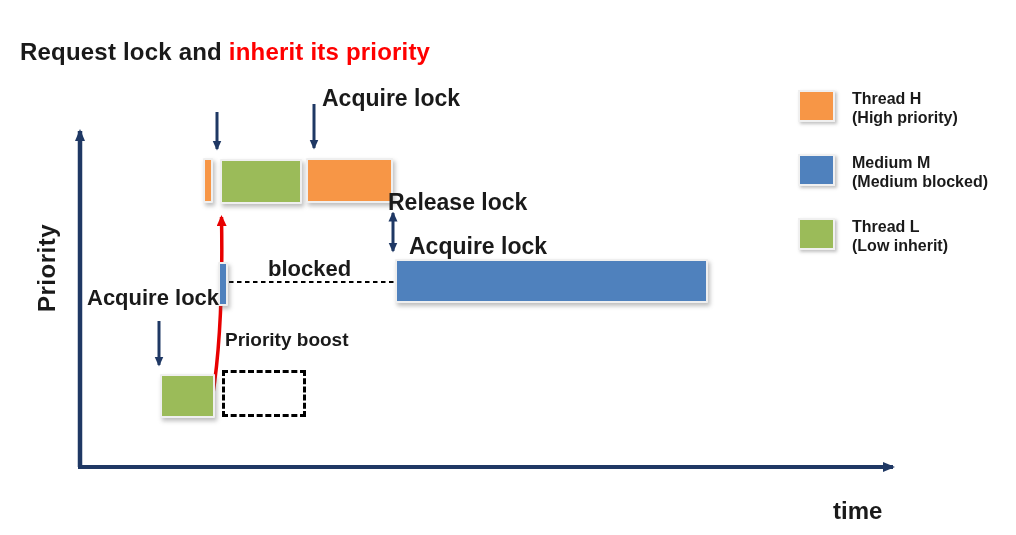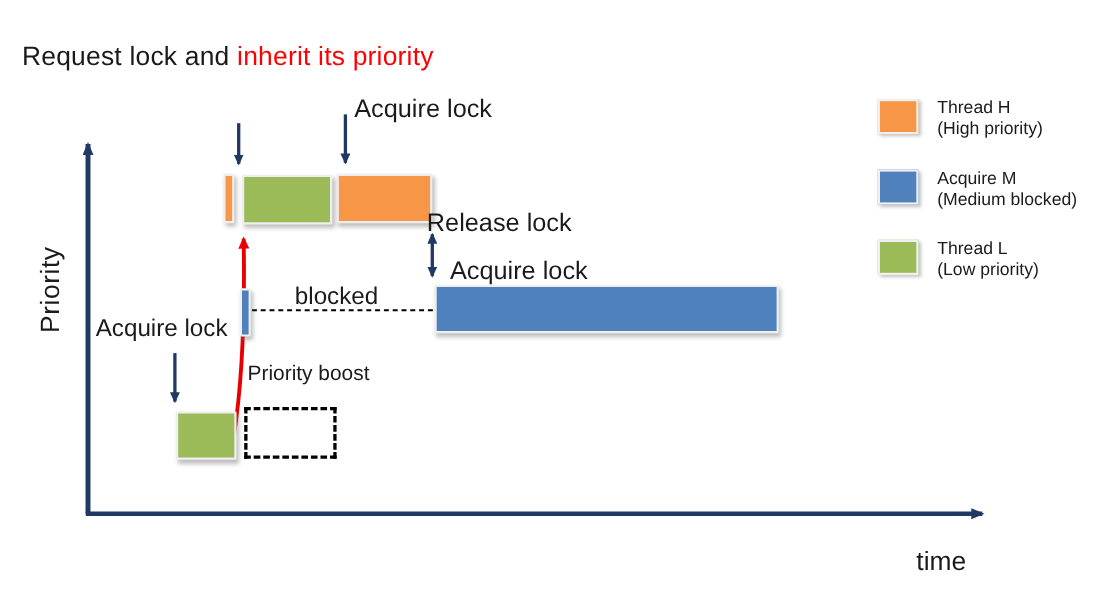--- a/index.html
+++ b/index.html
@@ -1,18 +1,18 @@
 <!DOCTYPE html>
 <html style="--orange: #F79646; --green: #9BBB59; --blue: #4F81BD; --navy: #1F3864; --red_text: #FF0000; --red_arrow: #E80000; --black: #000000; --text: #1A1A1A;"><head>
 <meta charset="utf-8">
 <style>
   html,body{margin:0;padding:0;background:#fff;}
   .canvas{
     position:relative;width:1016px;height:535px;background:#fff;overflow:hidden;
-    font-family:"Liberation Sans", sans-serif;color:var(--text);
+    font-family:"Liberation Sans", sans-serif;color:var(--text);font-weight:bold;
   }
   svg.overlay{position:absolute;left:0;top:0;z-index:1;}
   .s-navy{stroke:var(--navy);}
   .s-red{stroke:var(--red_arrow);}
   .s-black{stroke:var(--black);}
   .f-navy{fill:var(--navy);}
   .f-red{fill:var(--red_arrow);}
 
   .bar{
     position:absolute;z-index:2;box-sizing:border-box;
@@ -117,26 +117,26 @@
     <div class="legend-item">
       <div class="legend-swatch fill-orange"></div>
       <div class="legend-text">
         <div>Thread H</div>
         <div>(High priority)</div>
       </div>
     </div>
     <div class="legend-item">
       <div class="legend-swatch fill-blue"></div>
       <div class="legend-text">
-        <div>Acquire M</div>
+        <div>Medium M</div>
         <div>(Medium blocked)</div>
       </div>
     </div>
     <div class="legend-item">
       <div class="legend-swatch fill-green"></div>
       <div class="legend-text">
         <div>Thread L</div>
-        <div>(Low priority)</div>
+        <div>(Low inherit)</div>
       </div>
     </div>
   </div>
 
 </div>
 
 </body></html>

